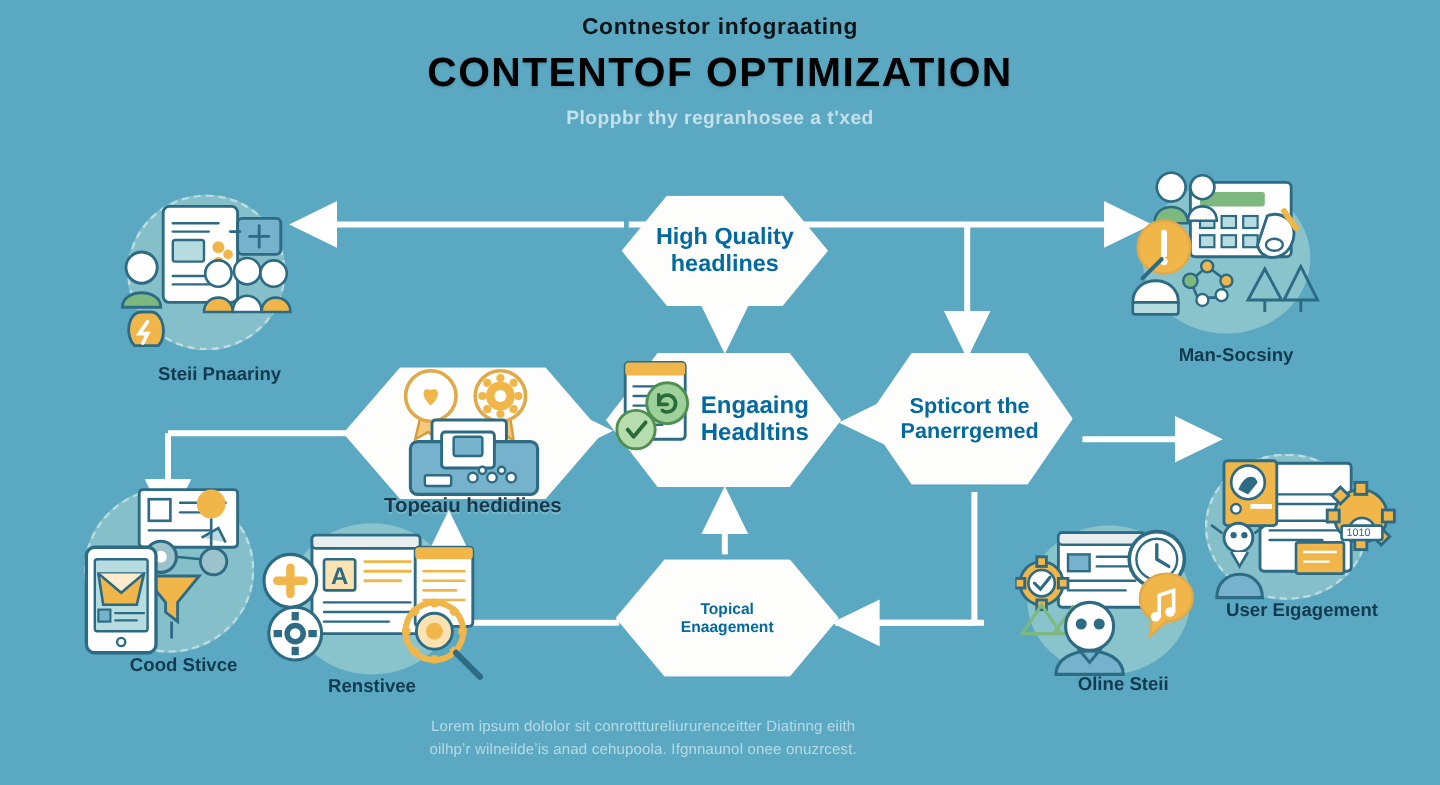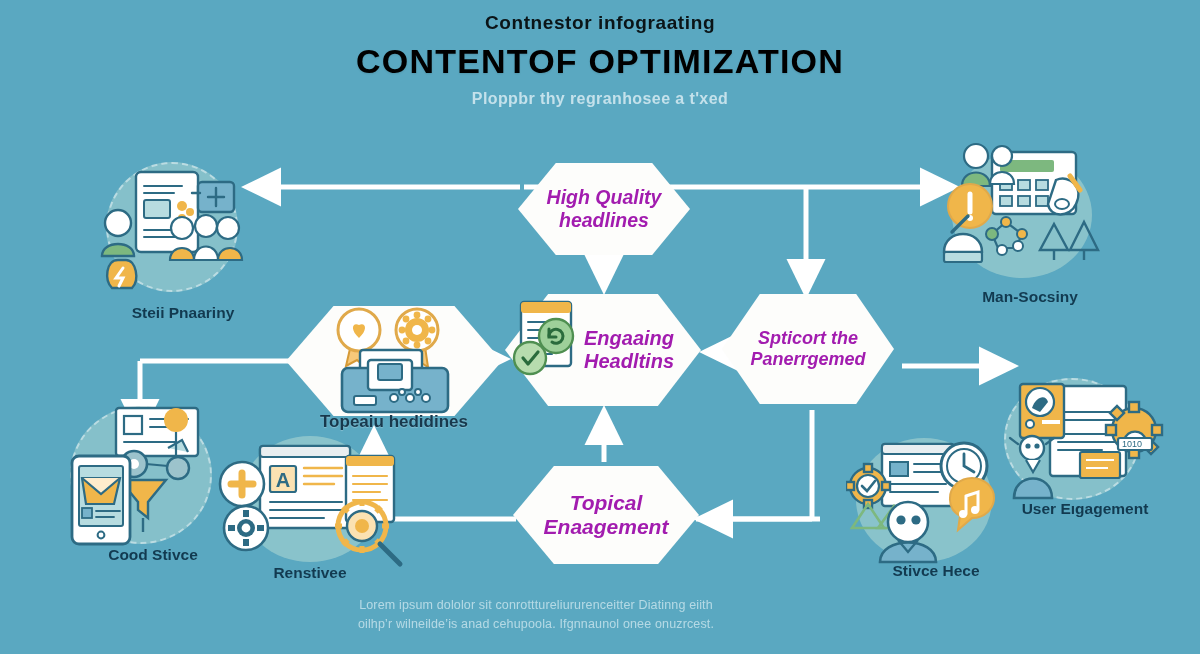--- a/index.html
+++ b/index.html
@@ -49,33 +49,33 @@
 
   
   .hex {
     position: absolute;
     background: #fdfdfb;
     clip-path: polygon(22% 0%, 78% 0%, 100% 50%, 78% 100%, 22% 100%, 0% 50%);
     display: flex; align-items: center; justify-content: center;
     filter: drop-shadow(0 2px 3px rgba(0,0,0,.13));
   }
   .hex .htext {
-    color: #a21caf; font-weight: bold; text-align: center;
-    line-height: 1.16; font-size: 19px; padding: 0 6px; font-style: italic;
+    color: #0369a1; font-weight: bold; text-align: center;
+    line-height: 1.16; font-size: 19px; padding: 0 6px;
   }
   .hex.small .htext { font-size: 18px; }
 
   #node-high  { left: 518px; top: 163px; width: 172px; height: 92px; }
   #node-high .htext { font-size: 19.5px; }
   #node-eng   { left: 505px; top: 294px; width: 196px; height: 112px; }
   #node-eng .htext { font-size: 20px; padding-left: 58px; }
   #node-sup   { left: 722px; top: 294px; width: 172px; height: 110px; }
   #node-sup .htext { font-size: 18px; }
   #node-top   { left: 513px; top: 466px; width: 186px; height: 98px; }
-  #node-top .htext { font-size: 21px; }
+  #node-top .htext { font-size: 13px; }
   #node-left  { left: 286px; top: 306px; width: 216px; height: 110px; }
 
   .node-caption {
     position: absolute; text-align: center;
     font-size: 17px; font-weight: bold; color: #18384c;
     text-shadow: 0 1px 1px rgba(255,255,255,.25);
     white-space: nowrap;
   }
 
   
@@ -440,21 +440,21 @@
       <circle cx="62" cy="82" r="20" fill="#ffffff" stroke="#2d6b84" stroke-width="2.6"></circle>
       <circle cx="55" cy="80" r="4.6" fill="#2d6b84"></circle>
         <circle cx="70" cy="80" r="4.6" fill="#2d6b84"></circle>
       <path d="M34,122 C34,96 90,96 90,122 Z" fill="#76b2cb" stroke="#2d6b84" stroke-width="2.6"></path>
       <path d="M52,100 L62,112 L72,100" fill="none" stroke="#2d6b84" stroke-width="2.4"></path>
       <path d="M104,58 a22,20 0 1 1 22,20 L112,90 L114,76 a22,20 0 0 1 -10,-18 Z" fill="#f0b64a" stroke="#e0a94a" stroke-width="2"></path>
       <path d="M120,56 L120,74 M120,56 L132,52 L132,70" fill="none" stroke="#ffffff" stroke-width="3" stroke-linecap="round"></path>
       <circle cx="117" cy="74" r="4" fill="#ffffff"></circle>
         <circle cx="129" cy="70" r="4" fill="#ffffff"></circle>
     </svg>
-    <div class="clabel" style="top:122px;">Stivce Hece</div>
+    <div class="clabel" style="top:122px;">Oline Steii</div>
   </div>
 
   <div class="cluster" id="cl-user">
     <div class="blob dashed" style="left:14px;top:-4px;width:136px;height:122px;"></div>
     <svg class="art" width="190" height="120" viewBox="0 0 190 120">
       <rect x="60" y="4" width="76" height="90" rx="3" fill="#ffffff" stroke="#2d6b84" stroke-width="2.4"></rect>
       <g stroke="#2d6b84" stroke-width="2" stroke-linecap="round">
         <line x1="68" y1="30" x2="128" y2="30"></line>
           <line x1="68" y1="38" x2="128" y2="38"></line>
         <line x1="68" y1="52" x2="118" y2="52"></line>

